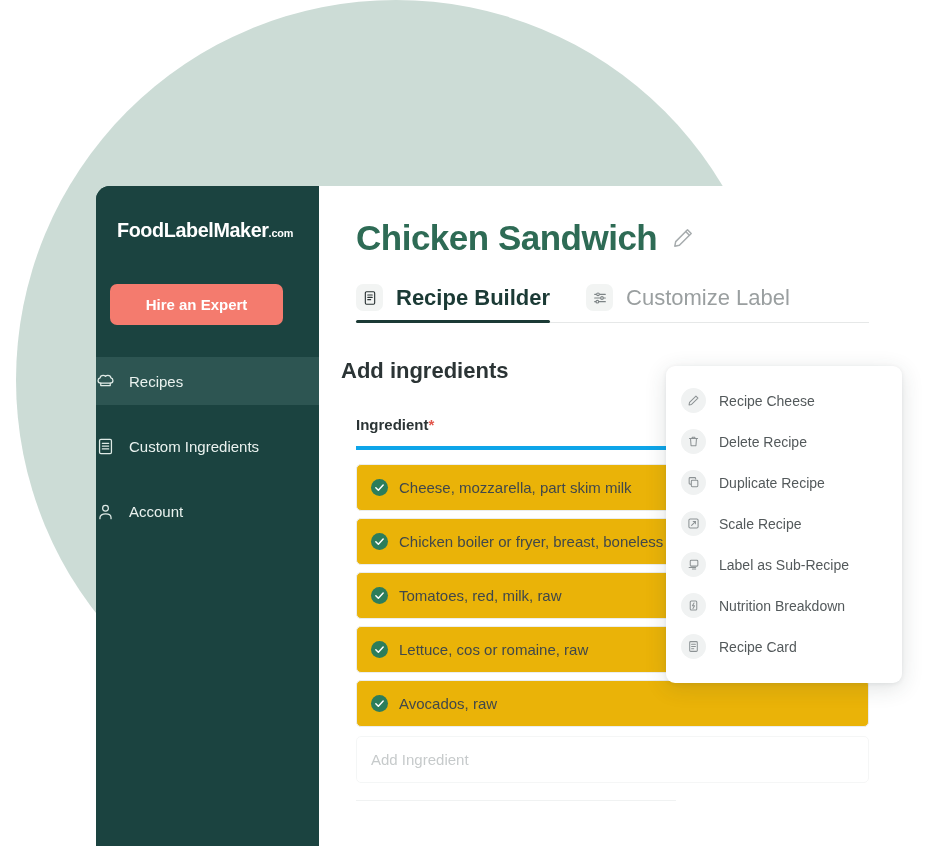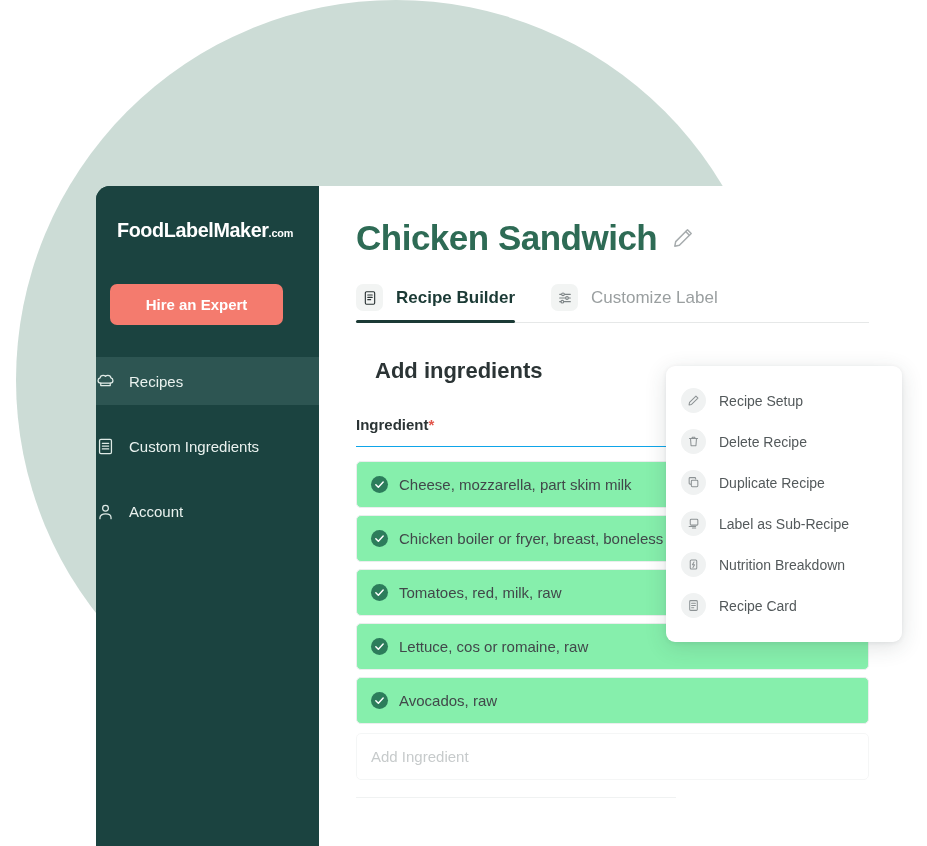--- a/index.html
+++ b/index.html
@@ -163,61 +163,61 @@
     position: relative;
     z-index: 1;
   }
   .tab-icon-box {
     width: 27px; height: 27px;
     background: #f2f4f3;
     border-radius: 7px;
     display: flex; align-items: center; justify-content: center;
   }
   .tab-icon-box svg { display: block; }
-  .tab-label { font-size: 17px; color: #9a9fa0; }
+  .tab-label { font-size: 22px; color: #9a9fa0; }
   .tab.active .tab-label { color: #1b3a35; font-weight: bold; }
   .tab.active::after {
     content: "";
     position: absolute;
     left: 0; bottom: 0;
     width: 100%; height: 3px;
     background: #1b3a35;
     border-radius: 2px;
   }
 
   
   .section-title {
-    margin: 35px 0 0 56px;
+    margin: 35px 0 0 22px;
     font-size: 22px;
     font-weight: bold;
     color: #2b3435;
   }
 
   .col-header {
     margin: 32px 0 0 37px;
     width: 513px;
     padding-bottom: 13px;
-    border-bottom: 1px solid #0ea5e9;
+    border-bottom: 4px solid #0ea5e9;
     font-size: 15px;
     font-weight: bold;
     color: #2b3435;
   }
   .req { color: #e2574c; }
 
   .ing-list { margin: 14px 0 0 37px; width: 513px; }
 
   .ing-row {
     height: 47px;
     display: flex;
     align-items: center;
     gap: 11px;
     padding: 0 14px;
     border: 1px solid #ebeeee;
     border-radius: 5px;
-    background: #86efac;
+    background: #eab308;
     margin-bottom: 7px;
     font-size: 15px;
     color: #41484a;
     white-space: nowrap;
     overflow: hidden;
     cursor: pointer;
   }
   .check {
     flex: 0 0 17px;
     width: 17px; height: 17px;
@@ -439,21 +439,21 @@
 </div>
 
 <div class="ctx-menu">
 
   <div class="ctx-item">
     <span class="ctx-icon">
       <svg viewBox="0 0 24 24" width="13" height="13" fill="none" stroke="#8c9294" stroke-width="1.9" stroke-linecap="round" stroke-linejoin="round">
         <path d="M16.5 3.8l3.7 3.7L8.4 19.3l-4.6.9.9-4.6z"></path>
       </svg>
     </span>
-    <span class="ctx-label">Recipe Setup</span>
+    <span class="ctx-label">Recipe Cheese</span>
   </div>
 
   <div class="ctx-item">
     <span class="ctx-icon">
       <svg viewBox="0 0 24 24" width="13" height="13" fill="none" stroke="#8c9294" stroke-width="1.9" stroke-linecap="round" stroke-linejoin="round">
         <path d="M4.5 6.5h15"></path>
         <path d="M9.5 6.5V4h5v2.5"></path>
         <path d="M6.5 6.5l1 13.5h9l1-13.5"></path>
       </svg>
     </span>
@@ -463,20 +463,31 @@
   <div class="ctx-item">
     <span class="ctx-icon">
       <svg viewBox="0 0 24 24" width="13" height="13" fill="none" stroke="#8c9294" stroke-width="1.9" stroke-linecap="round" stroke-linejoin="round">
         <rect x="8" y="8" width="12" height="12" rx="1.8"></rect>
         <path d="M16 5.5V4.8A1.8 1.8 0 0 0 14.2 3H5.8A1.8 1.8 0 0 0 4 4.8v8.4A1.8 1.8 0 0 0 5.8 15h.7"></path>
       </svg>
     </span>
     <span class="ctx-label">Duplicate Recipe</span>
   </div>
 
+  <div class="ctx-item">
+    <span class="ctx-icon">
+      <svg viewBox="0 0 24 24" width="13" height="13" fill="none" stroke="#8c9294" stroke-width="1.9" stroke-linecap="round" stroke-linejoin="round">
+        <rect x="3.5" y="3.5" width="17" height="17" rx="2.4"></rect>
+        <path d="M15.5 8.5h-4"></path>
+        <path d="M15.5 8.5v4"></path>
+        <path d="M15.5 8.5L8.5 15.5"></path>
+      </svg>
+    </span>
+    <span class="ctx-label">Scale Recipe</span>
+  </div>
 
   <div class="ctx-item">
     <span class="ctx-icon">
       <svg viewBox="0 0 24 24" width="13" height="13" fill="none" stroke="#8c9294" stroke-width="1.9" stroke-linecap="round" stroke-linejoin="round">
         <rect x="6" y="4" width="14" height="11" rx="1.8"></rect>
         <path d="M4 17.5h12"></path>
         <path d="M10 20.5h6"></path>
       </svg>
     </span>
     <span class="ctx-label">Label as Sub-Recipe</span>

